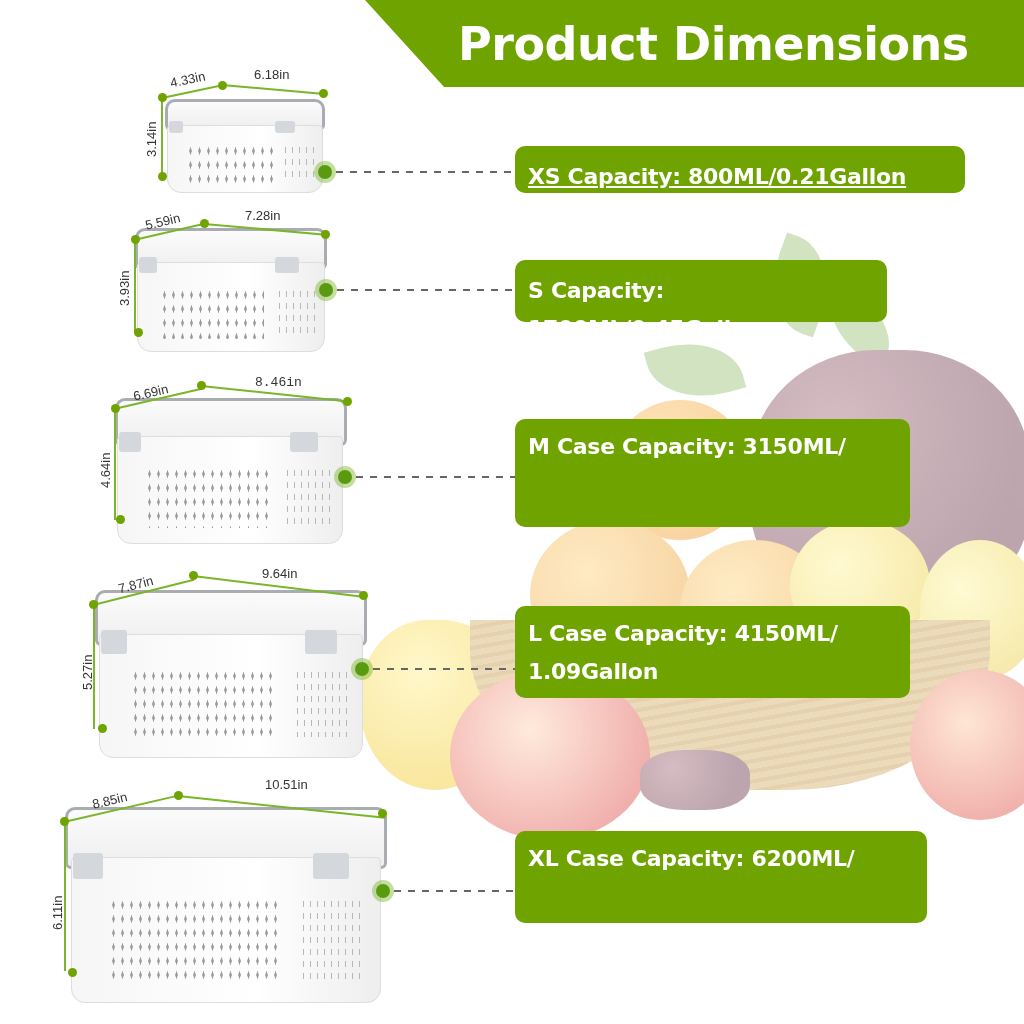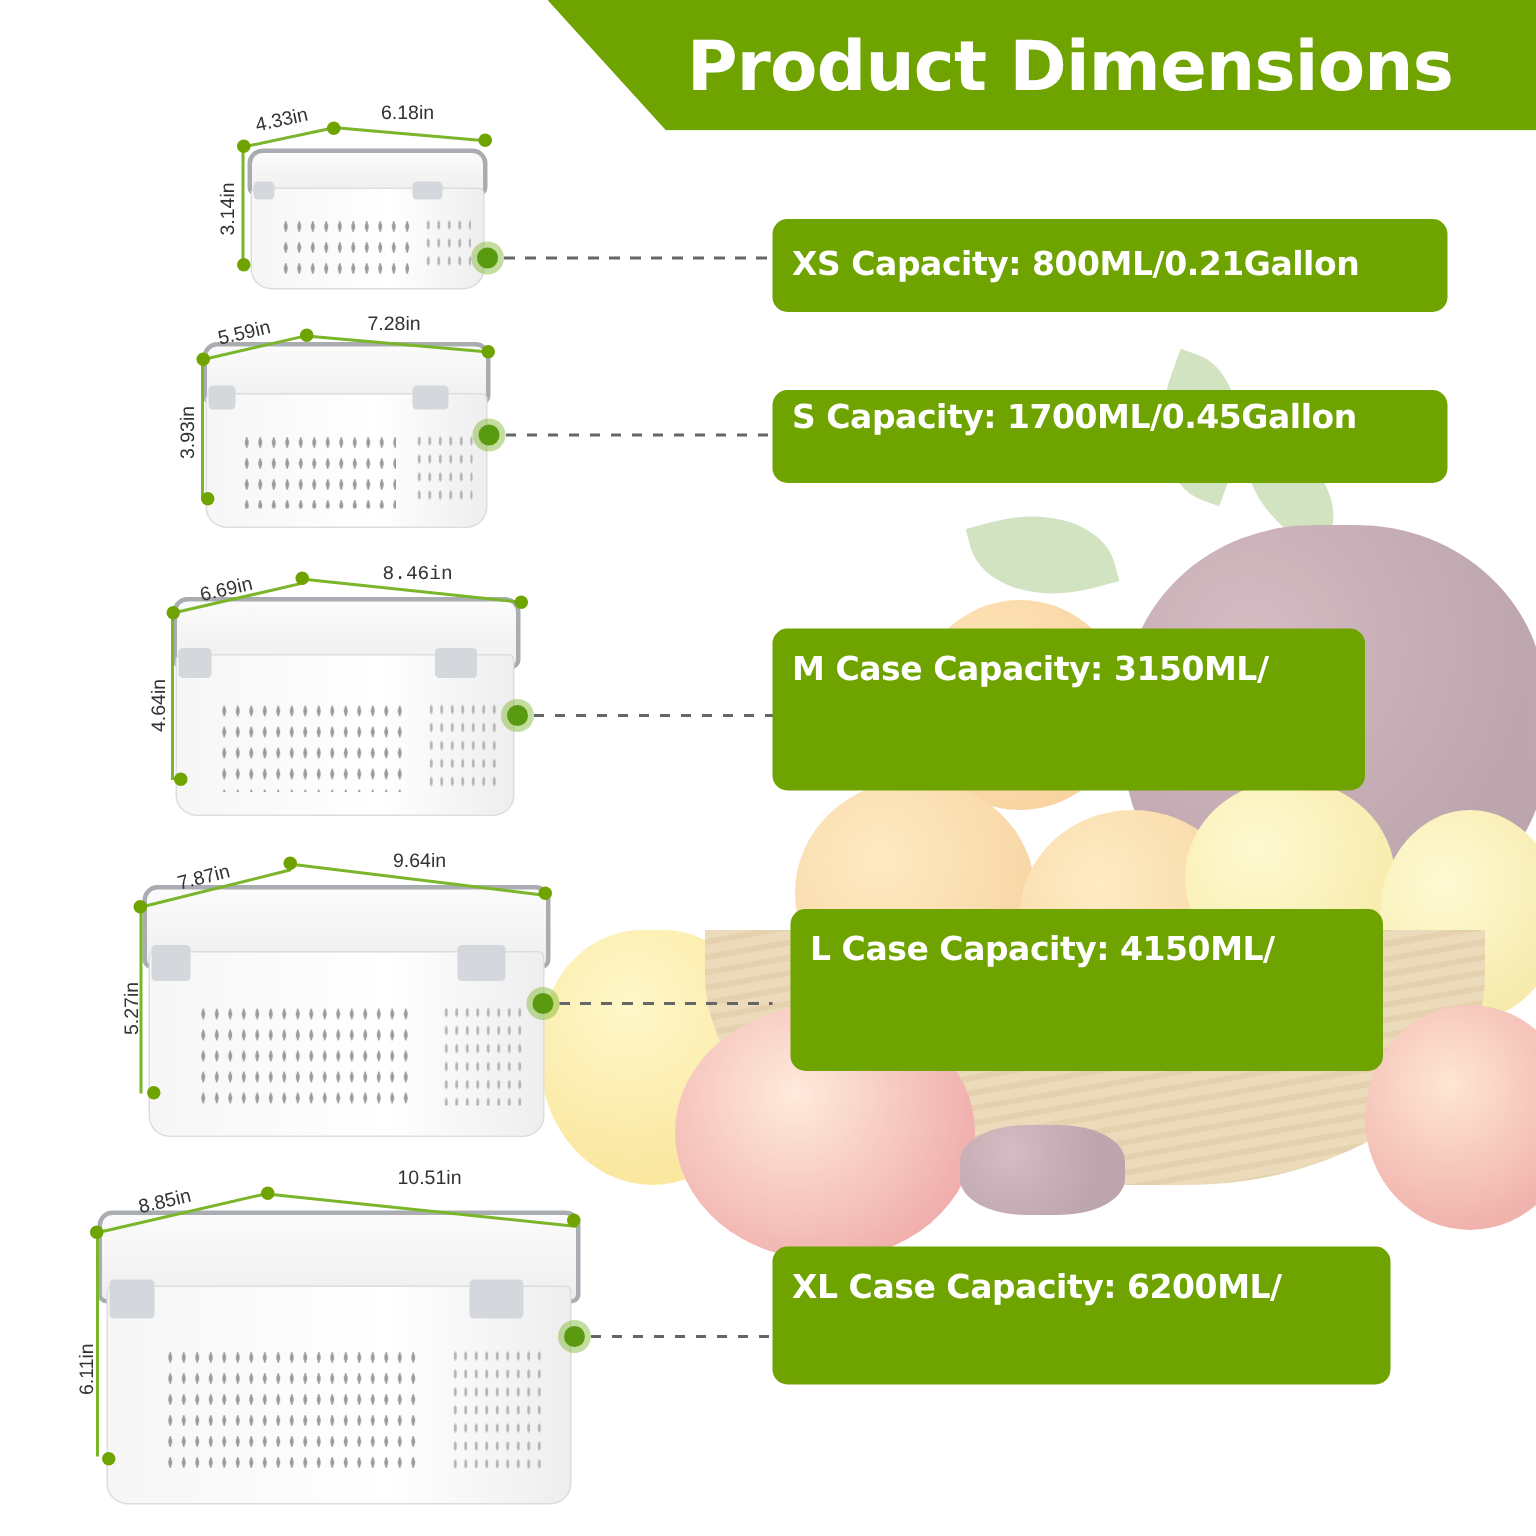--- a/index.html
+++ b/index.html
@@ -116,21 +116,21 @@
 <div class="vline" style="left:161px;top:97px;height:80px;"></div>
 <div class="ddot" style="left:162px;top:97px;"></div>
 <div class="ddot" style="left:222px;top:85px;"></div>
 <div class="ddot" style="left:323px;top:93px;"></div>
 <div class="ddot" style="left:162px;top:176px;"></div>
 <div class="dim" style="left:170px;top:72px;transform:rotate(-12deg);">4.33in</div>
 <div class="dim" style="left:254px;top:67px;">6.18in</div>
 <div class="dim v" style="left:144px;top:157px;">3.14in</div>
 <div class="anchor" style="left:325px;top:172px;"></div>
 <div class="dash" style="left:336px;top:171px;width:180px;"></div>
-<div class="cap" style="left:515px;top:146px;width:450px;height:62px;padding-top:12px;">
+<div class="cap" style="left:515px;top:146px;width:450px;height:47px;padding-top:12px;text-decoration:underline;">
   <div>XS Capacity: 800ML/0.21Gallon</div>
 </div>
 
 <div class="box" style="left:135px;top:222px;width:200px;height:135px;">
   <div class="lid" style="left:0;top:6px;width:192px;height:42px;"></div>
   <div class="body" style="left:2px;top:40px;width:188px;height:90px;">
     <div class="holes"></div>
       <div class="side-holes"></div>
   </div>
   <div class="clip" style="left:4px;top:35px;width:18px;height:16px;"></div>
@@ -141,21 +141,21 @@
 <div class="vline" style="left:134px;top:239px;height:94px;"></div>
 <div class="ddot" style="left:135px;top:239px;"></div>
 <div class="ddot" style="left:204px;top:223px;"></div>
 <div class="ddot" style="left:325px;top:234px;"></div>
 <div class="ddot" style="left:138px;top:332px;"></div>
 <div class="dim" style="left:145px;top:214px;transform:rotate(-13deg);">5.59in</div>
 <div class="dim" style="left:245px;top:208px;text-align:right;">7.28in</div>
 <div class="dim v" style="left:117px;top:306px;">3.93in</div>
 <div class="anchor" style="left:326px;top:290px;"></div>
 <div class="dash" style="left:337px;top:289px;width:178px;"></div>
-<div class="cap" style="left:515px;top:260px;width:450px;height:62px;">
+<div class="cap" style="left:515px;top:260px;width:372px;height:62px;padding-top:12px;">
   <div>S Capacity: 1700ML/0.45Gallon</div>
 </div>
 
 <div class="box" style="left:115px;top:390px;width:240px;height:155px;">
   <div class="lid" style="left:0;top:8px;width:232px;height:48px;"></div>
   <div class="body" style="left:2px;top:46px;width:226px;height:108px;">
     <div class="holes"></div>
       <div class="side-holes"></div>
   </div>
   <div class="clip" style="left:4px;top:42px;width:22px;height:20px;"></div>
@@ -191,22 +191,23 @@
 <div class="vline" style="left:93px;top:604px;height:125px;"></div>
 <div class="ddot" style="left:93px;top:604px;"></div>
 <div class="ddot" style="left:193px;top:575px;"></div>
 <div class="ddot" style="left:363px;top:595px;"></div>
 <div class="ddot" style="left:102px;top:728px;"></div>
 <div class="dim" style="left:118px;top:577px;transform:rotate(-14deg);">7.87in</div>
 <div class="dim" style="left:262px;top:566px;text-align:center;">9.64in</div>
 <div class="dim v" style="left:80px;top:690px;">5.27in</div>
 <div class="anchor" style="left:362px;top:669px;"></div>
 <div class="dash" style="left:373px;top:668px;width:142px;"></div>
-<div class="cap" style="left:527px;top:606px;width:395px;height:108px;padding-top:9px;">
+<div class="cap" style="left:515px;top:606px;width:395px;height:92px;padding-top:9px;">
   <div>L Case Capacity: 4150ML/</div>
+  <div>1.09Gallon</div>
 </div>
 
 <div class="box" style="left:65px;top:795px;width:330px;height:210px;">
   <div class="lid" style="left:0;top:12px;width:322px;height:62px;"></div>
   <div class="body" style="left:6px;top:62px;width:310px;height:146px;">
     <div class="holes"></div>
       <div class="side-holes"></div>
   </div>
   <div class="clip" style="left:8px;top:58px;width:30px;height:26px;"></div>
   <div class="clip" style="left:248px;top:58px;width:36px;height:26px;"></div>

